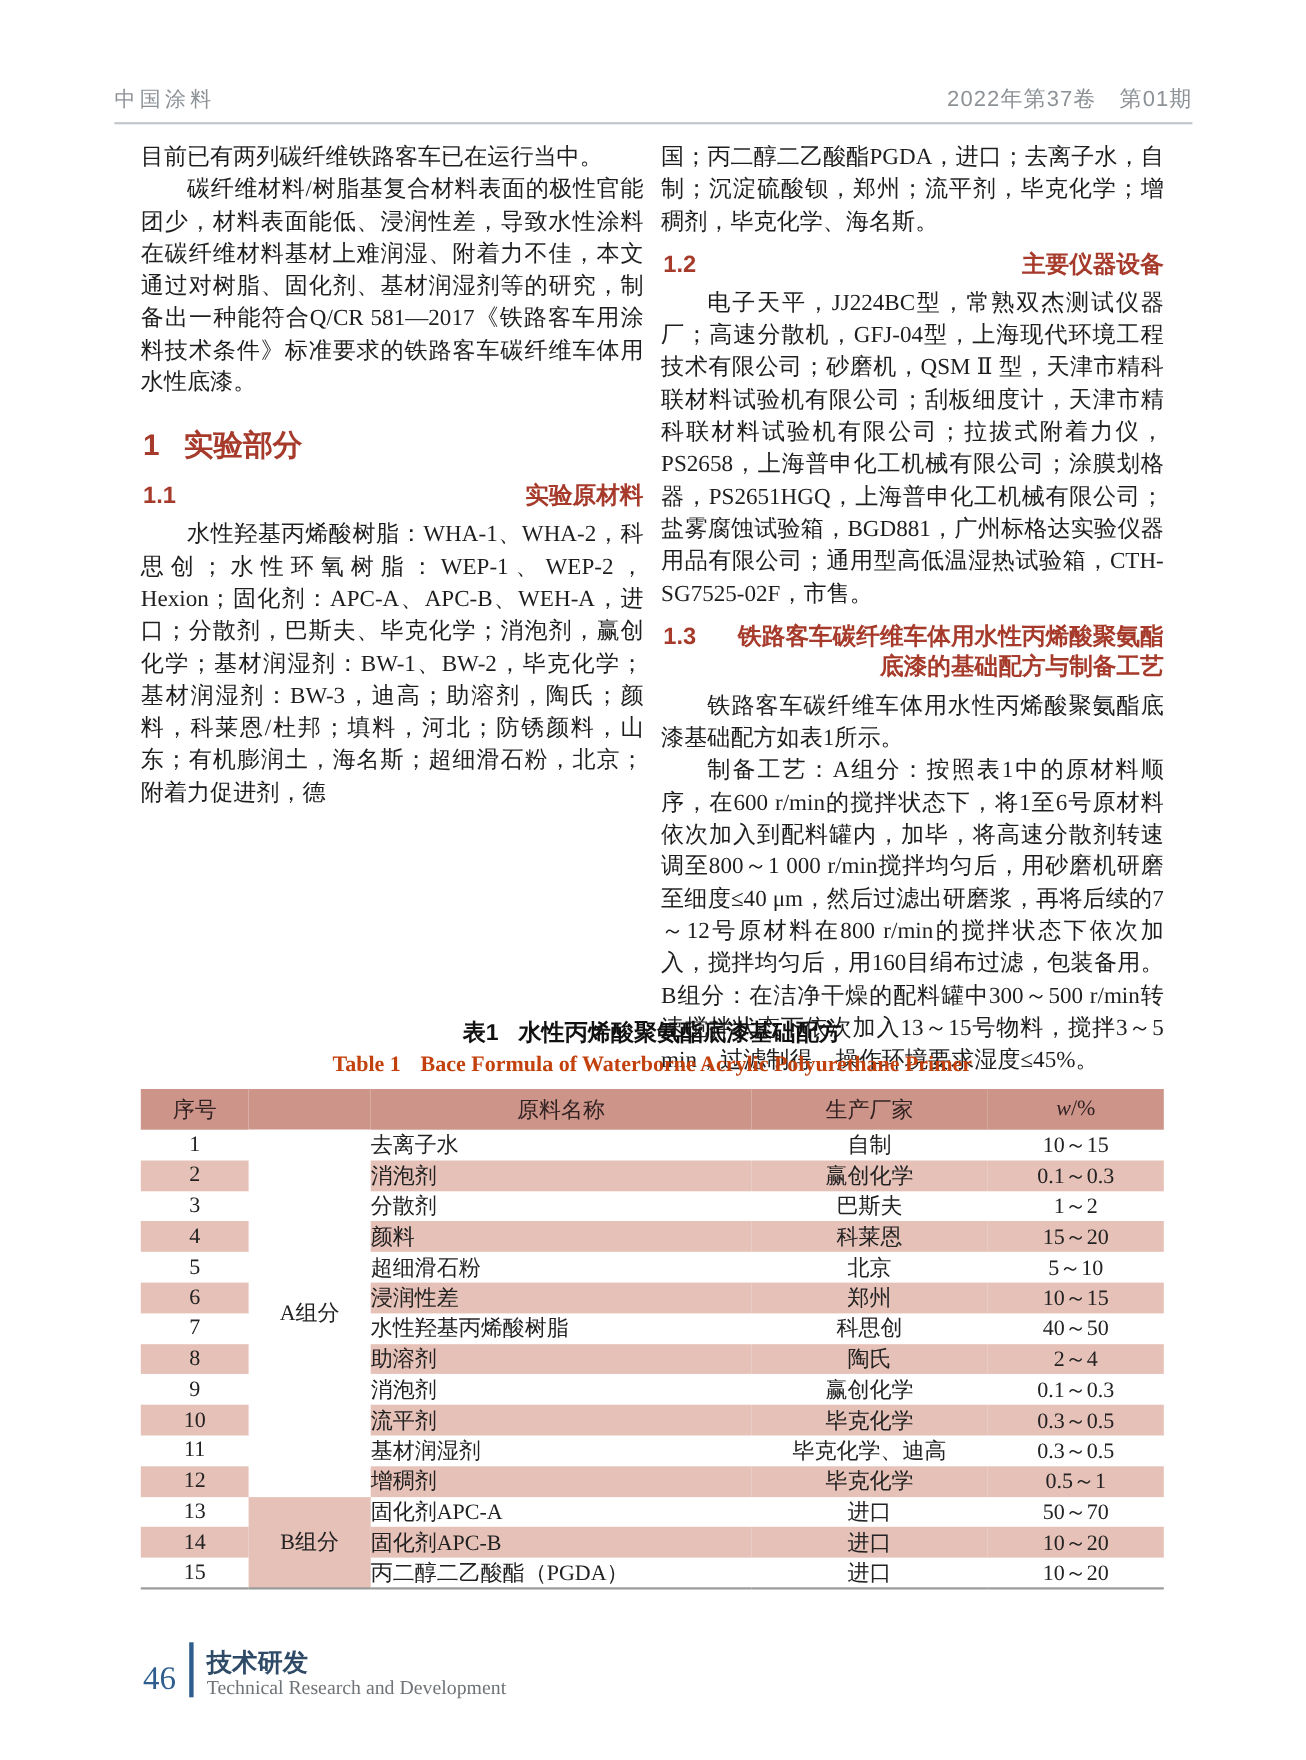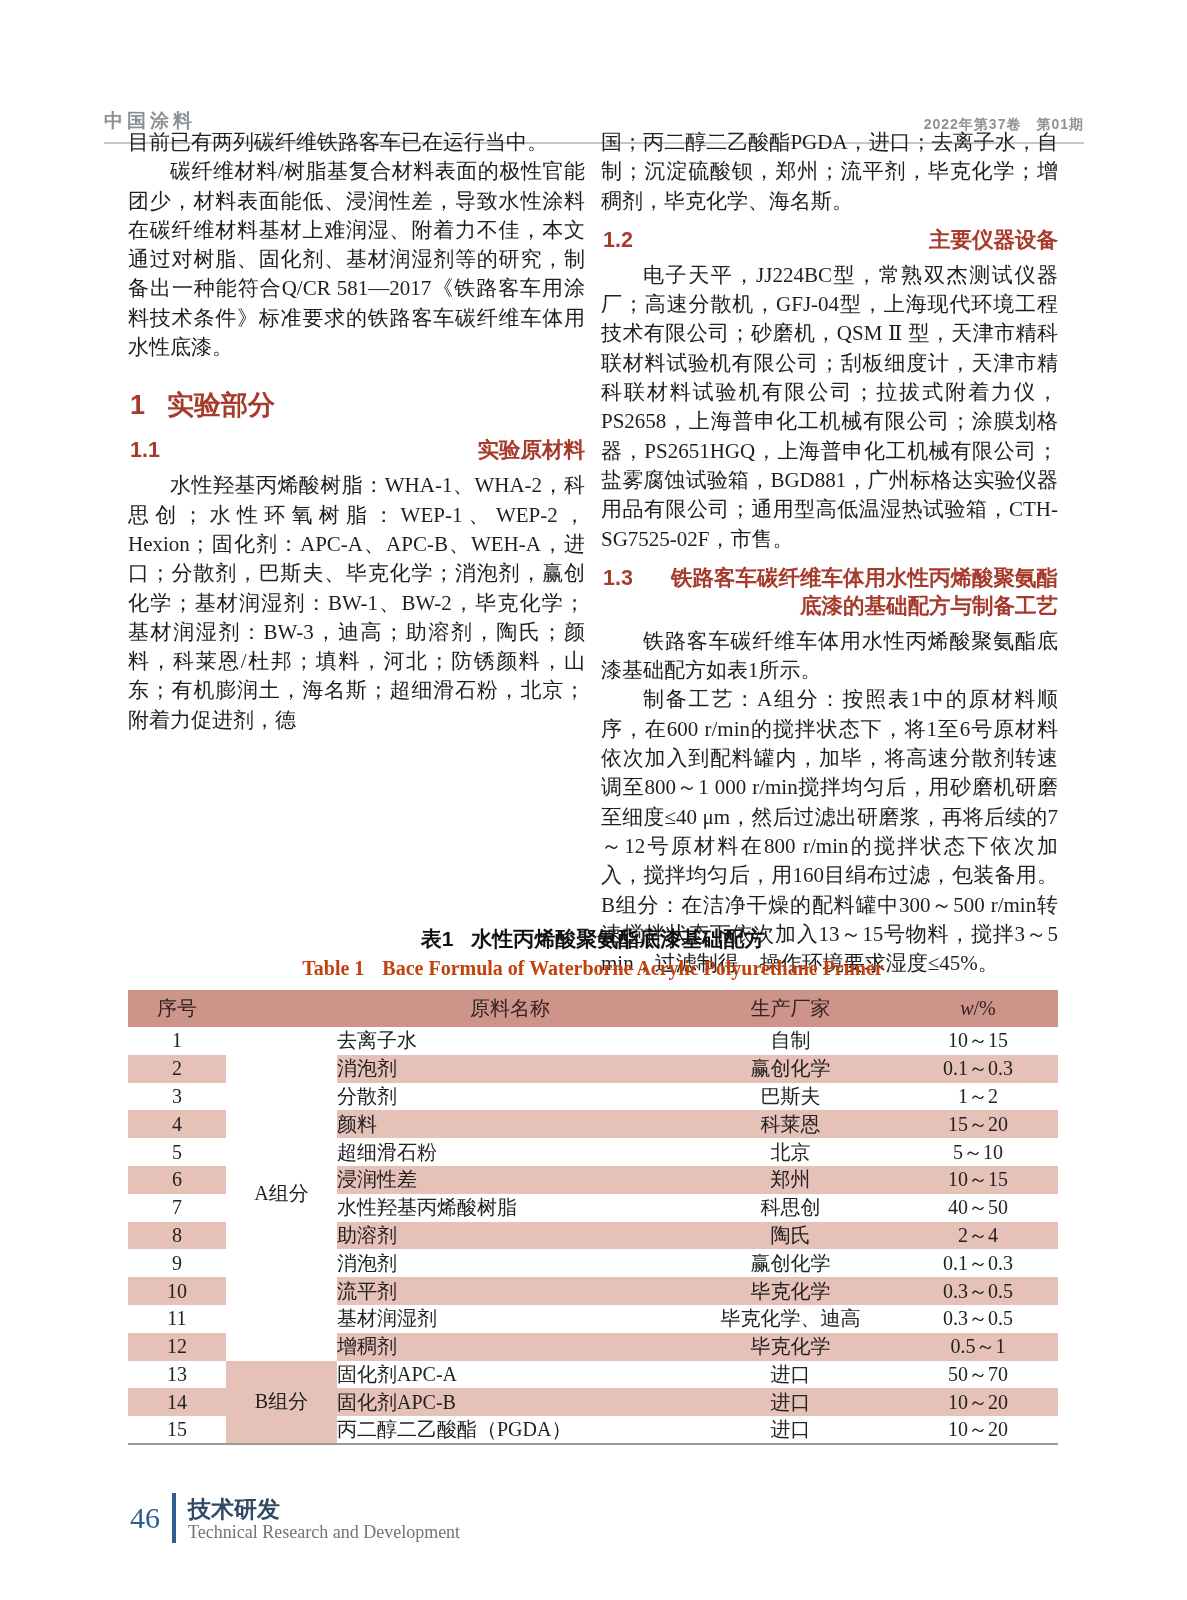--- a/index.html
+++ b/index.html
@@ -13,24 +13,24 @@
   body{
     width:1187px;height:1600px;position:relative;overflow:hidden;
     font-family:"Liberation Serif","DejaVu Serif",serif;
     color:#1e1e1e;
   }
   
   .page-head{
     position:absolute;left:104px;right:103px;top:76px;
     display:flex;justify-content:space-between;align-items:flex-end;
     padding-bottom:8px;border-bottom:2px solid #c3c7ca;
-    color:#8c9196;font-family:"Liberation Sans","DejaVu Sans",sans-serif;font-weight:bold;
+    color:#8c9196;font-family:"Liberation Sans","DejaVu Sans",sans-serif;
   }
   .journal-name{font-size:19px;letter-spacing:4px;}
-  .issue-info{font-size:14px;letter-spacing:1px;margin-top:40px;}
+  .issue-info{font-size:20px;letter-spacing:1px;}
   
   .columns{
     position:absolute;left:128px;top:128px;width:930px;
     display:grid;grid-template-columns:457px 457px;column-gap:16px;
   }
   .col{font-size:21px;line-height:29.3px;text-align:justify;}
   .col p{text-align:justify;}
   .indent{text-indent:2em;}
   sup.ref{font-size:12px;vertical-align:super;line-height:0;}
   .h1{
@@ -76,21 +76,21 @@
   th.col-material{text-align:center;padding-left:0;}
   .col-manufacturer{text-align:center;}
   .col-weight{text-align:center;}
   tr.striped td{background:var(--tbl-stripe-bg);}
   td.group-cell{text-align:center;background:#ffffff;}
   td.group-cell.group-b{background:var(--tbl-stripe-bg);}
   .w-italic{font-style:italic;font-family:"Liberation Serif","DejaVu Serif",serif;}
   
   .page-foot{
     position:absolute;left:130px;top:1493px;
-    display:flex;align-items:center;gap:12px;
+    display:flex;align-items:flex-end;gap:12px;
   }
   .page-num{
     color:var(--footer-blue);font-size:30px;
     font-family:"Liberation Serif","DejaVu Serif",serif;
   }
   .foot-bar{width:4px;height:50px;background:var(--footer-blue);}
   .foot-titles{display:flex;flex-direction:column;justify-content:center;}
   .foot-zh{
     font-family:"Liberation Sans","DejaVu Sans",sans-serif;
     font-weight:bold;font-size:23px;color:#2E4A66;line-height:28px;

